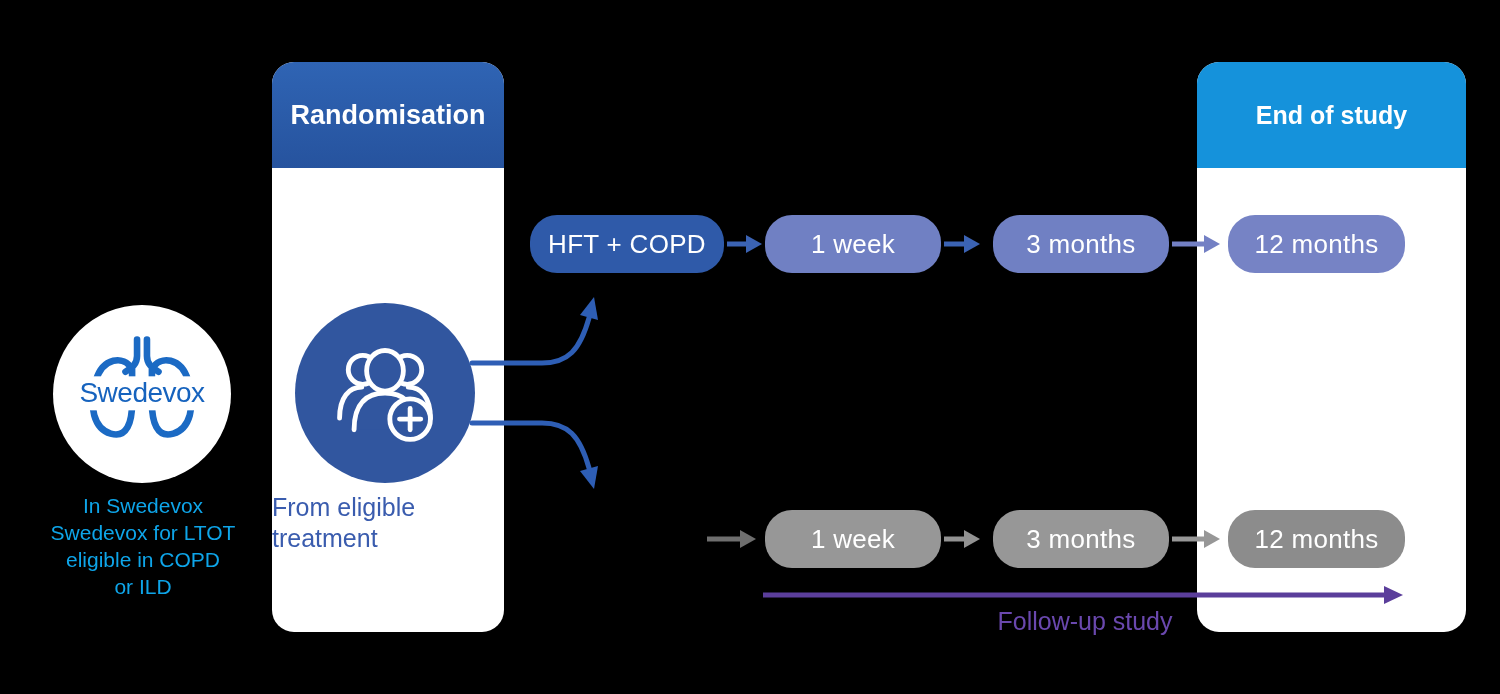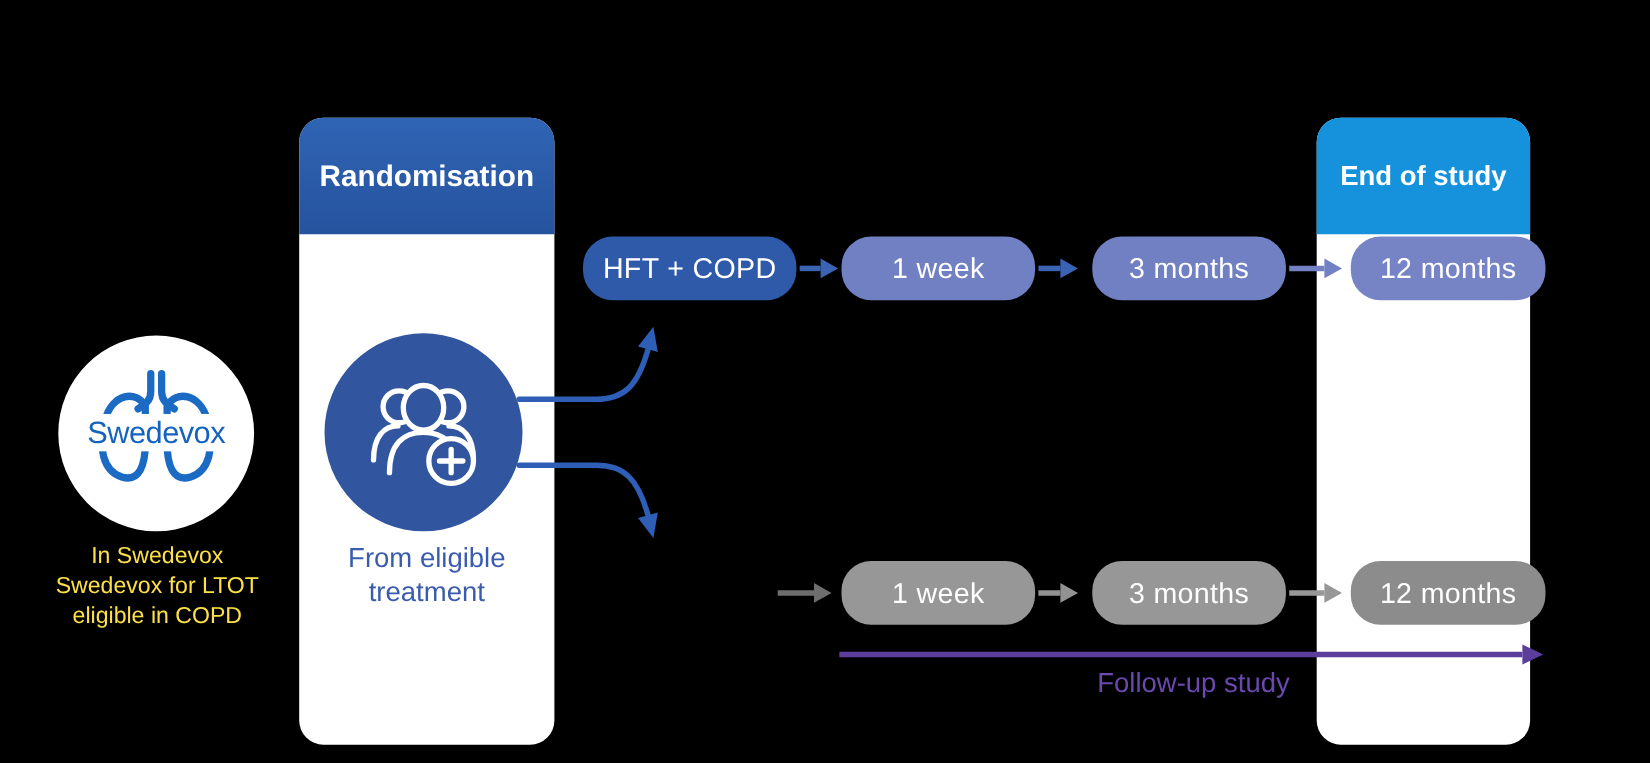--- a/index.html
+++ b/index.html
@@ -13,41 +13,41 @@
     border-radius:50%;background:#ffffff;
   }
   .logo-circle svg{position:absolute;left:50%;top:50%;transform:translate(-50%,-50%);}
   .logo-text{
     position:absolute;left:50%;top:50%;transform:translate(-50%,-52%);
     background:#ffffff;padding:1px 3px;color:#1663BE;font-weight:normal;
     font-size:28px;letter-spacing:-0.5px;white-space:nowrap;
   }
   .registry-caption{
     position:absolute;left:23px;top:492px;width:240px;text-align:center;
-    color:#fde047;font-size:21px;line-height:27px;
+    color:#0ea5e9;font-size:21px;line-height:27px;
   }
   
-  .panel{position:absolute;top:62px;height:570px;background:#ffffff;border-radius:22px;margin-top:45px;}
+  .panel{position:absolute;top:62px;height:570px;background:#ffffff;border-radius:22px;}
   .panel-rand{left:272px;width:232px;}
-  .panel-end{left:1197px;width:194px;}
+  .panel-end{left:1197px;width:269px;}
   .panel-header{
     position:absolute;left:0;top:0;width:100%;height:106px;border-radius:22px 22px 0 0;
     display:flex;flex-direction:column;align-items:center;justify-content:center;
     color:#ffffff;font-weight:bold;text-align:center;
   }
   .panel-rand .panel-header{background:linear-gradient(180deg,#2F64B4 0%,#26539E 100%);font-size:27px;}
   .panel-end .panel-header{background:#1592DB;font-size:25px;line-height:29px;}
   
   .people-circle{
     position:absolute;left:295px;top:303px;width:180px;height:180px;border-radius:50%;
     background:#31569F;
   }
   .people-circle svg{position:absolute;left:50%;top:50%;transform:translate(-50%,-50%);}
   .eligible-caption{
-    position:absolute;left:272px;top:492px;width:232px;text-align:center;
+    position:absolute;left:272px;top:492px;width:232px;
     color:#3A5CAE;font-size:25px;line-height:31px;
   }
   
   .pill{
     position:absolute;height:58px;border-radius:27px;display:flex;align-items:center;
     justify-content:center;color:#ffffff;font-size:26px;letter-spacing:0.3px;white-space:nowrap;
   }
   .row-top{top:215px;}
   .row-bottom{top:510px;}
   .pill-hft{left:530px;width:194px;background:#2F5AA9;}
@@ -79,20 +79,21 @@
         <path d="M68,50 C58,32 32,36 24,64 C15,96 22,122 42,128 C62,134 68,114 68,90 C68,76 68,62 68,50 Z"></path>
         <path d="M92,50 C102,32 128,36 136,64 C145,96 138,122 118,128 C98,134 92,114 92,90 C92,76 92,62 92,50 Z"></path>
       </g>
     </svg>
     <span class="logo-text">Swedevox</span>
   </div>
   <div class="registry-caption">
     <span style="display:block">In Swedevox</span>
     <span style="display:block">Swedevox for LTOT</span>
     <span style="display:block">eligible in COPD</span>
+    <span style="display:block">or ILD</span>
   </div>
 
   <div class="panel panel-rand">
     <div class="panel-header">Randomisation</div>
   </div>
 
   <div class="people-circle">
     <svg width="116" height="116" viewBox="0 0 120 120">
       <g stroke="#ffffff" stroke-width="5" stroke-linecap="round" stroke-linejoin="round">
         <circle cx="37" cy="36" r="15" fill="none"></circle>

